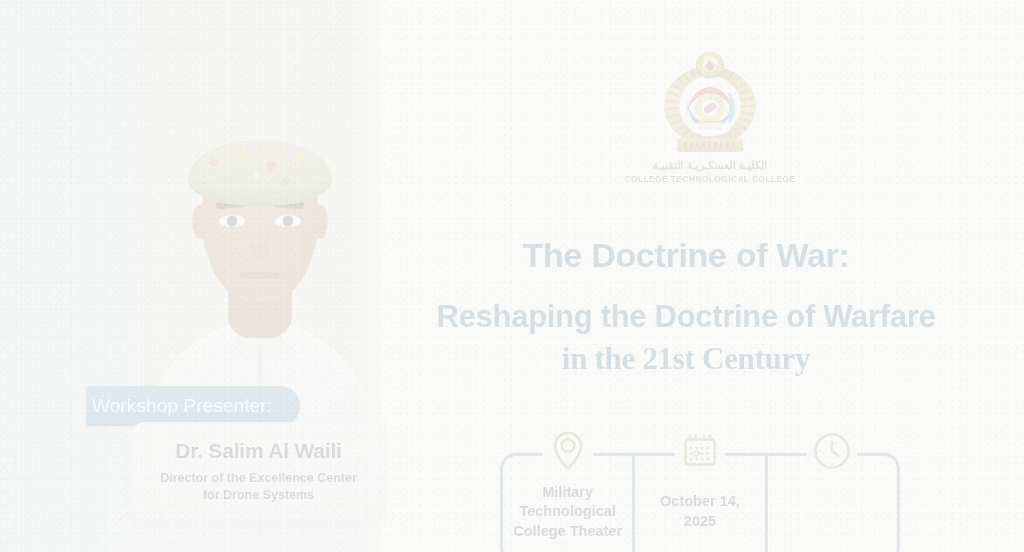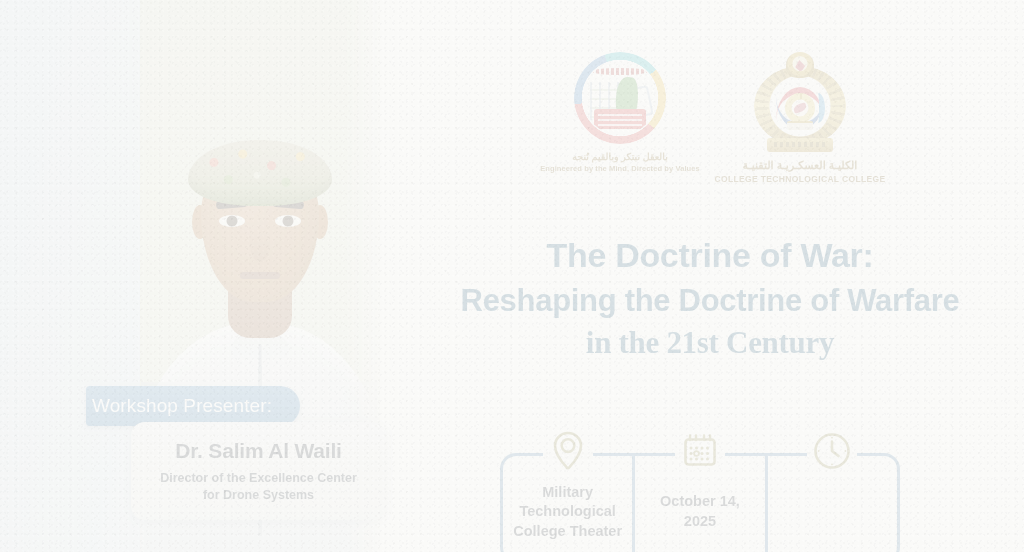--- a/index.html
+++ b/index.html
@@ -460,31 +460,31 @@
     text-align: center;
     line-height: 1.2;
     white-space: nowrap;
   }
   .mil .logo-caption-ar { font-size: 11px; letter-spacing: .6px; }
   .mil .logo-caption-en { font-size: 8.5px; letter-spacing: .35px; }
 
   
   .title-block {
     position: absolute;
-    left: 420px; top: 234px;
+    left: 396px; top: 234px;
     width: 580px;
     text-align: center;
     z-index: 5;
     color: #0c4a6e;
     font-weight: bold;
     line-height: 1.28;
     text-shadow: 0 1px 0 rgba(255,255,255,.6);
   }
   .title-l1 { font-size: 34px; letter-spacing: -.3px; }
-  .title-l2 { font-size: 31px; letter-spacing: -.3px; margin-top: 3px; }
+  .title-l2 { font-size: 31px; letter-spacing: -.3px; margin-top: 19px; }
   .title-l3 { font-size: 31px; letter-spacing: -.3px; margin-top: 3px; font-family: Liberation Serif, serif; }
 
   
   .info-bar {
     position: absolute;
     left: 500px; top: 417px;
     width: 394px; height: 104px;
     border: 3px solid #4c80a8;
     border-radius: 16px;
     z-index: 4;
@@ -603,34 +603,20 @@
     <div class="fig-eye-l"></div>
     <div class="fig-eye-r"></div>
     <div class="fig-nose"></div>
     <div class="fig-mouth"></div>
     <div class="fig-cap-band"></div>
     <div class="fig-cap"></div>
   </div>
 
   <div class="logo-row">
 
-    <div class="logo-block sci">
-      <div class="sci-logo">
-        <div class="sci-ring"></div>
-        <div class="sci-inner">
-          <div class="sci-sketch"></div>
-          <div class="sci-sketch2"></div>
-          <div class="sci-map"></div>
-          <div class="sci-arc-top"></div>
-          <div class="sci-badge"></div>
-        </div>
-      </div>
-      <div class="logo-caption-ar">بالعقل نبتكر وبالقيم نُنجه</div>
-      <div class="logo-caption-en">Engineered by the Mind, Directed by Values</div>
-    </div>
 
     <div class="logo-block mil">
       <div class="mil-logo">
         <div class="mil-wreath"></div>
         <div class="mil-wreath-notch"></div>
         <div class="mil-crest"></div>
         <div class="mil-disc">
           <div class="mil-swoosh-red"></div>
           <div class="mil-swoosh-blue"></div>
           <div class="mil-swoosh-lblue"></div>

